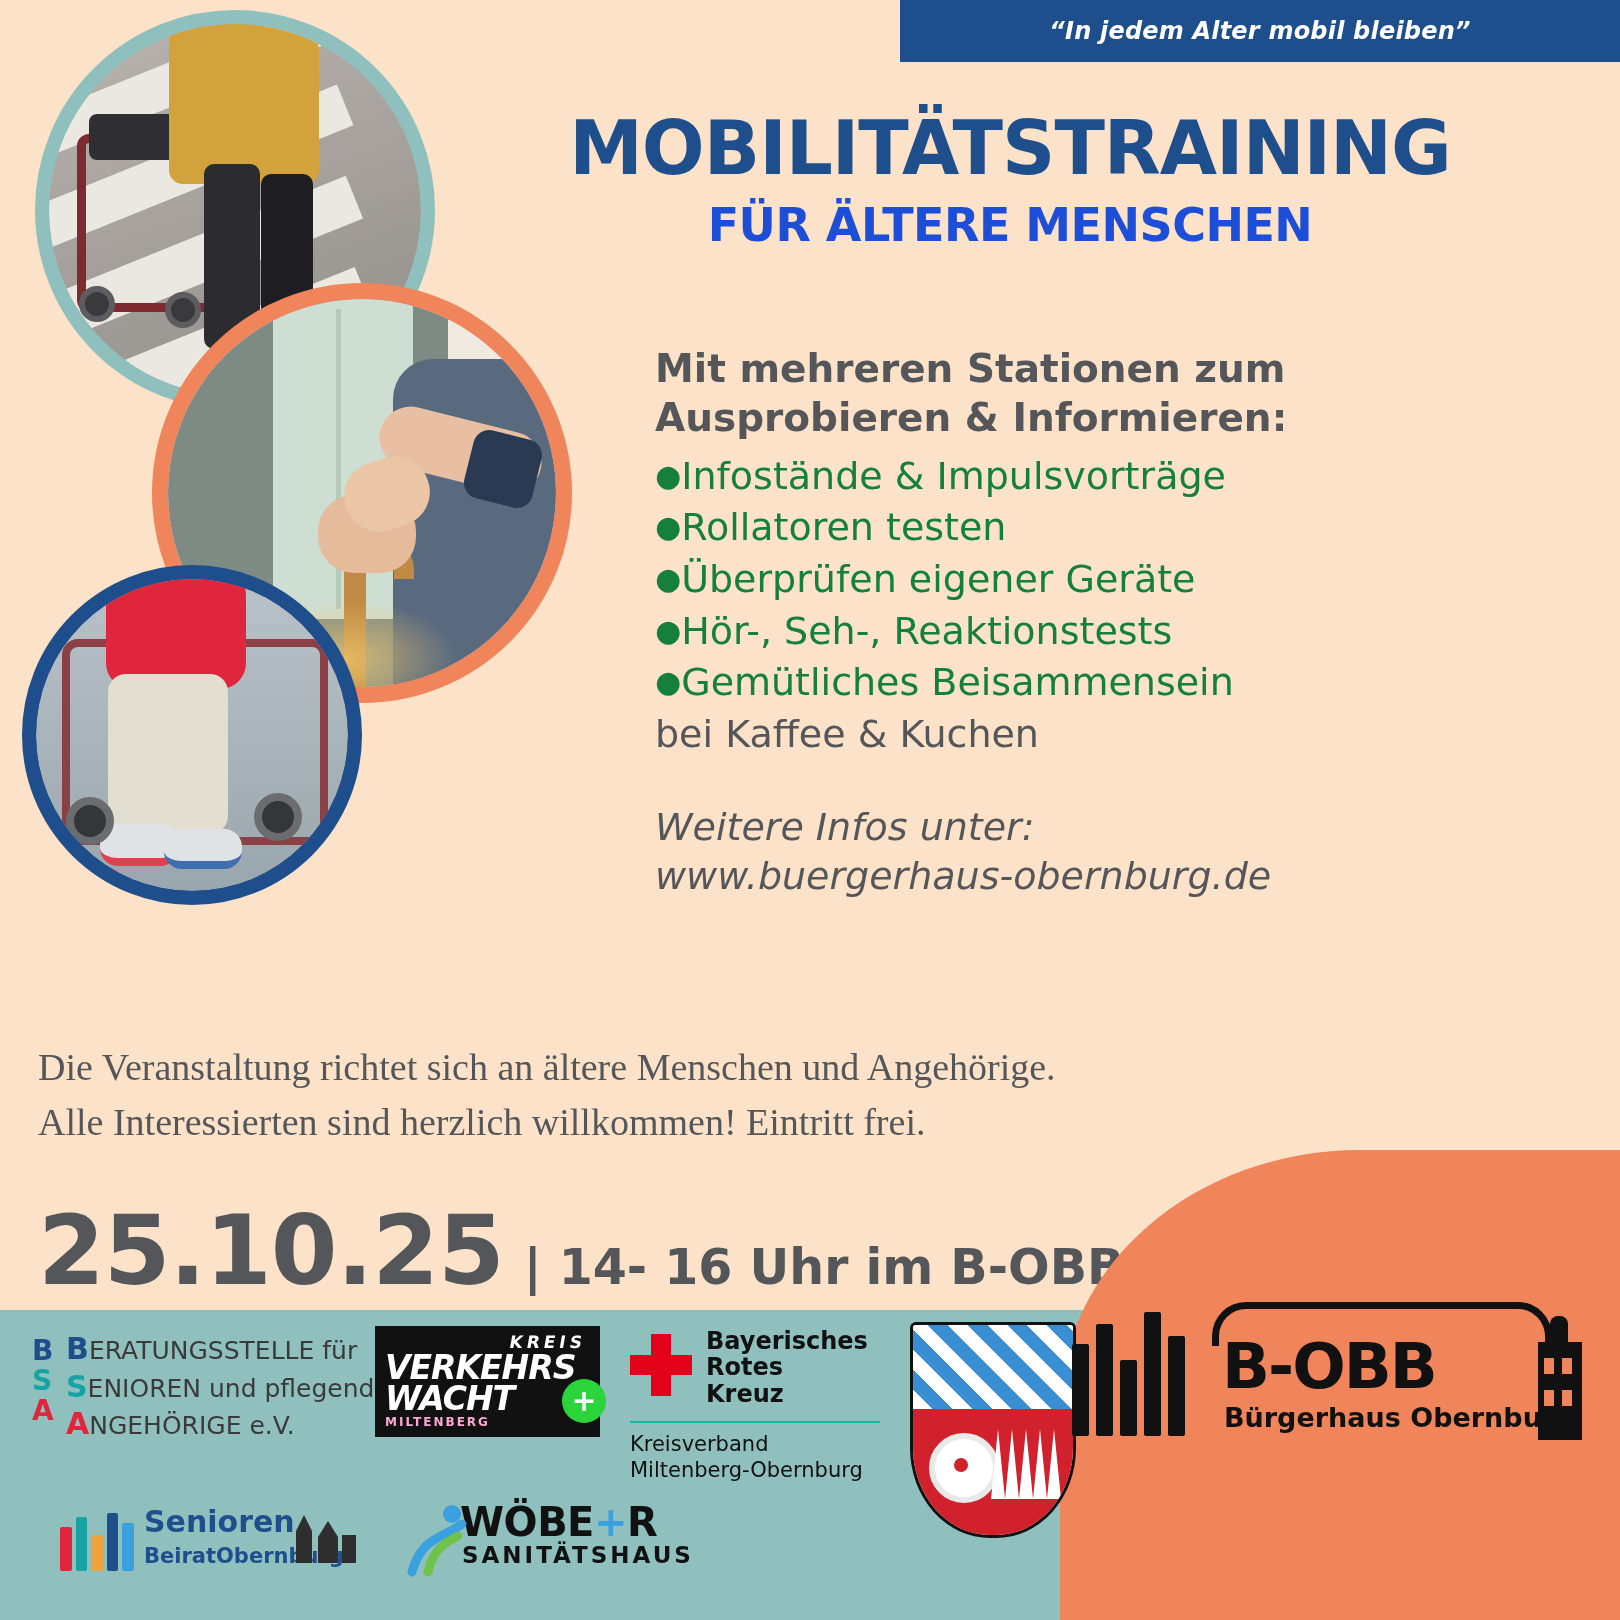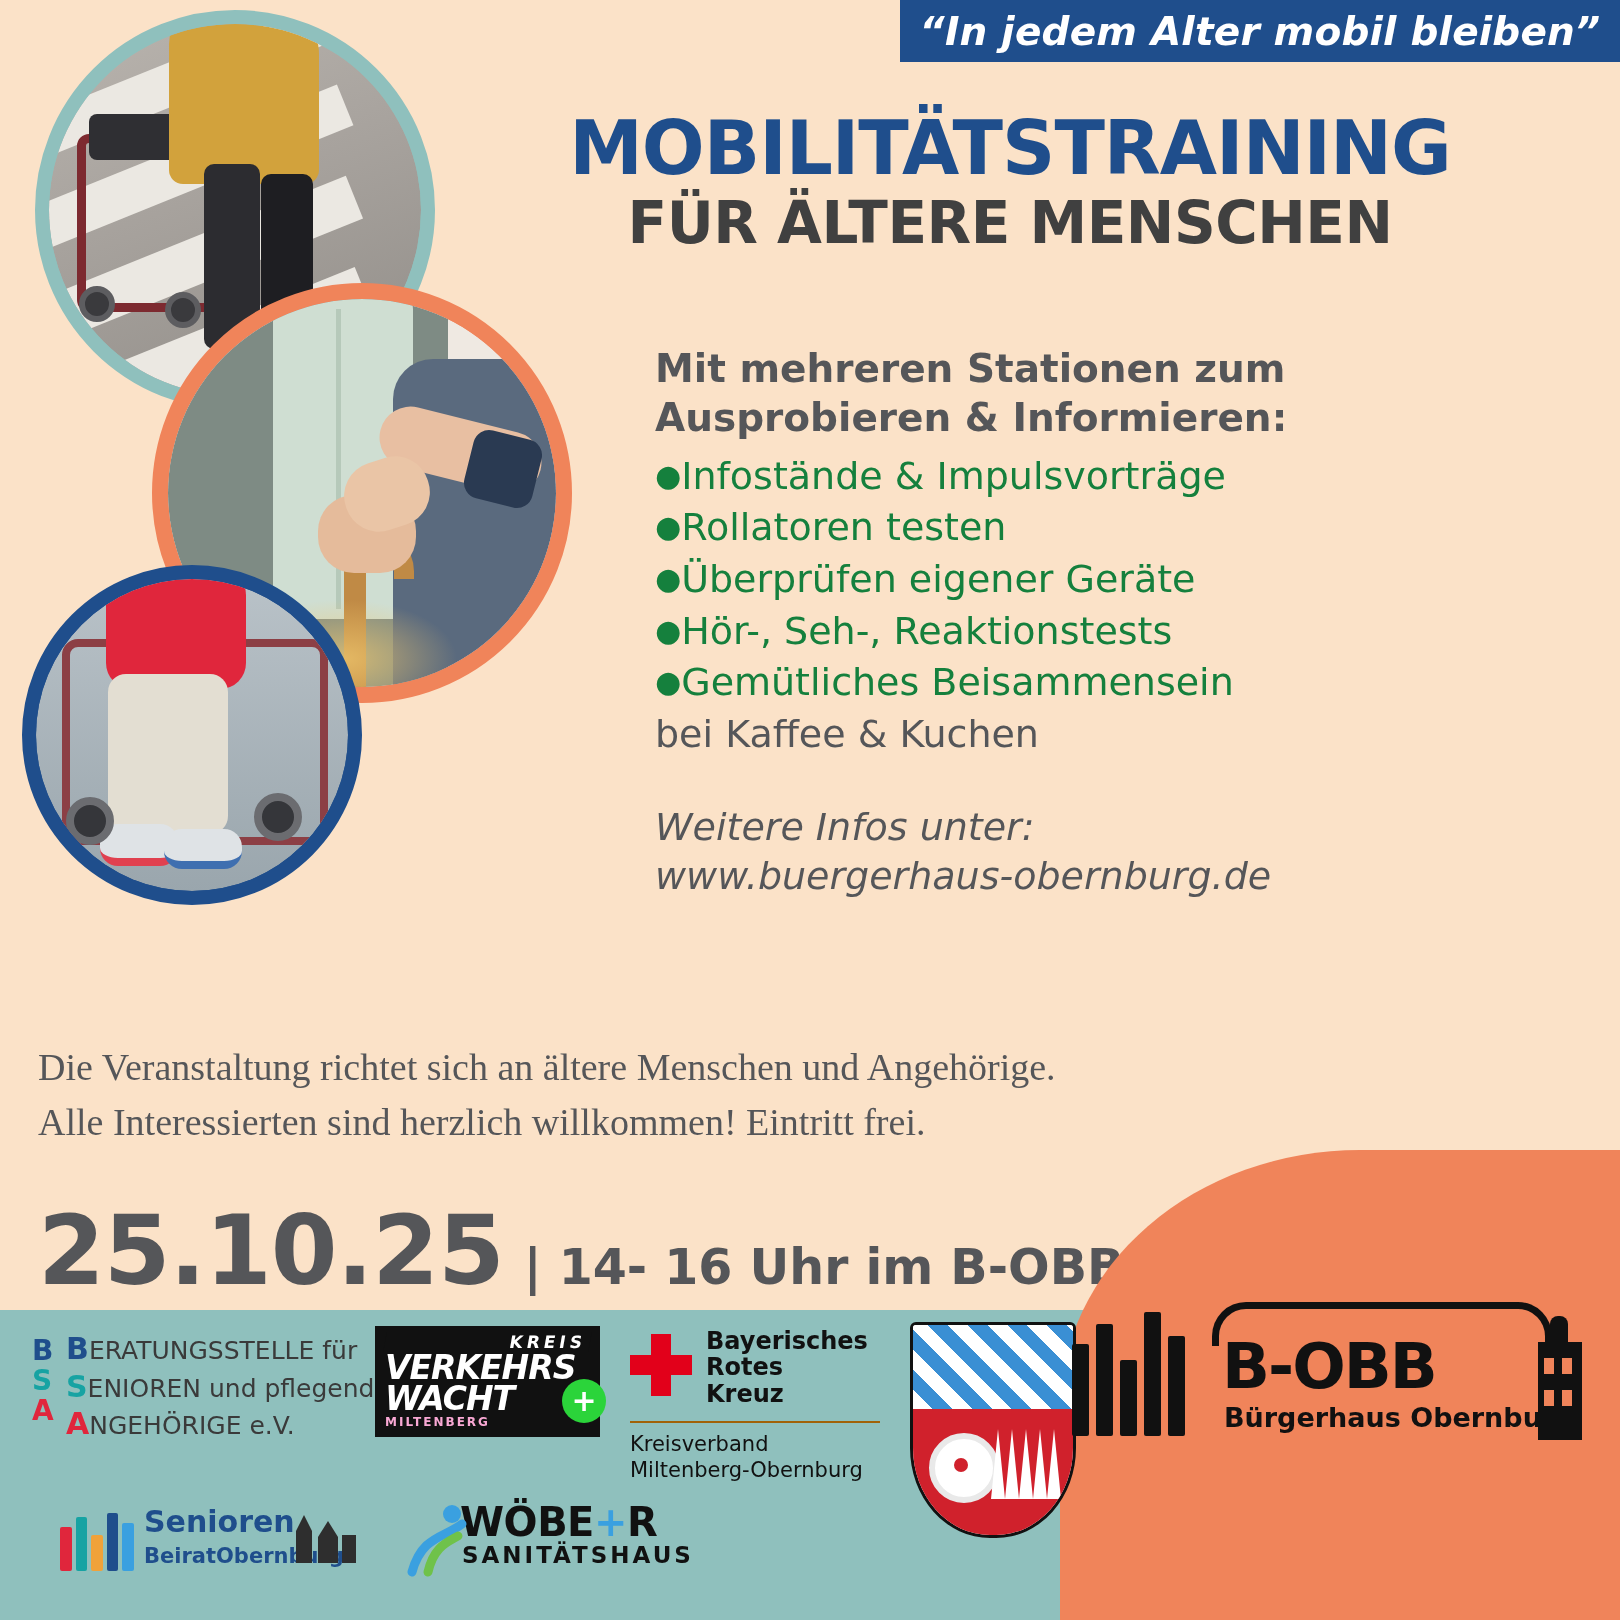--- a/index.html
+++ b/index.html
@@ -28,21 +28,21 @@
     right: 0;
     width: 720px;
     height: 62px;
     background: #1f4e8c;
     display: flex;
     align-items: center;
     justify-content: center;
   }
   .tagline-banner .tagline-text {
     color: #ffffff;
-    font-size: 39px;
+    font-size: 24px;
     font-weight: bold;
     font-style: italic;
     letter-spacing: 0.2px;
     white-space: nowrap;
   }
 
   
   .headline-block {
     position: absolute;
     left: 470px;
@@ -51,26 +51,26 @@
     text-align: center;
   }
   .headline-line1 {
     color: #1f4e8c;
     font-size: 74px;
     font-weight: bold;
     line-height: 0.98;
     letter-spacing: -1px;
   }
   .headline-line2 {
-    color: #404040;
-    font-size: 58px;
+    color: #1d4ed8;
+    font-size: 46px;
     font-weight: bold;
     line-height: 1.05;
     letter-spacing: -0.5px;
-    margin-top: 8px;
+    margin-top: 16px;
   }
 
   
   .copy-block {
     position: absolute;
     left: 655px;
     top: 345px;
     width: 880px;
     color: #555659;
   }
@@ -412,21 +412,21 @@
   
   .brk { left: 600px; top: 16px; width: 250px; }
   .brk-cross { position: absolute; left: 0; top: 6px; width: 62px; height: 62px; }
   .brk-cross::before, .brk-cross::after {
     content:""; position:absolute; background:#e2001a;
   }
   .brk-cross::before { left: 21px; top: 0; width: 20px; height: 62px; }
   .brk-cross::after { left: 0; top: 21px; width: 62px; height: 20px; }
   .brk-name { margin-left: 76px; font-size: 24px; font-weight: bold; color: #111; line-height: 1.1; }
   .brk-sub {
-    margin-top: 14px; padding-top: 8px; border-top: 2px solid #a16207;
+    margin-top: 14px; padding-top: 8px; border-top: 2px solid #14b8a6;
     font-size: 21px; color: #111; line-height: 1.25;
   }
 
   
   .wappen { left: 880px; top: 10px; width: 170px; height: 215px; }
   .wappen-shield {
     position: relative; width: 160px; height: 210px;
     background: #fff;
     border: 3px solid #111;
     border-radius: 6px 6px 80px 80px / 6px 6px 90px 90px;

